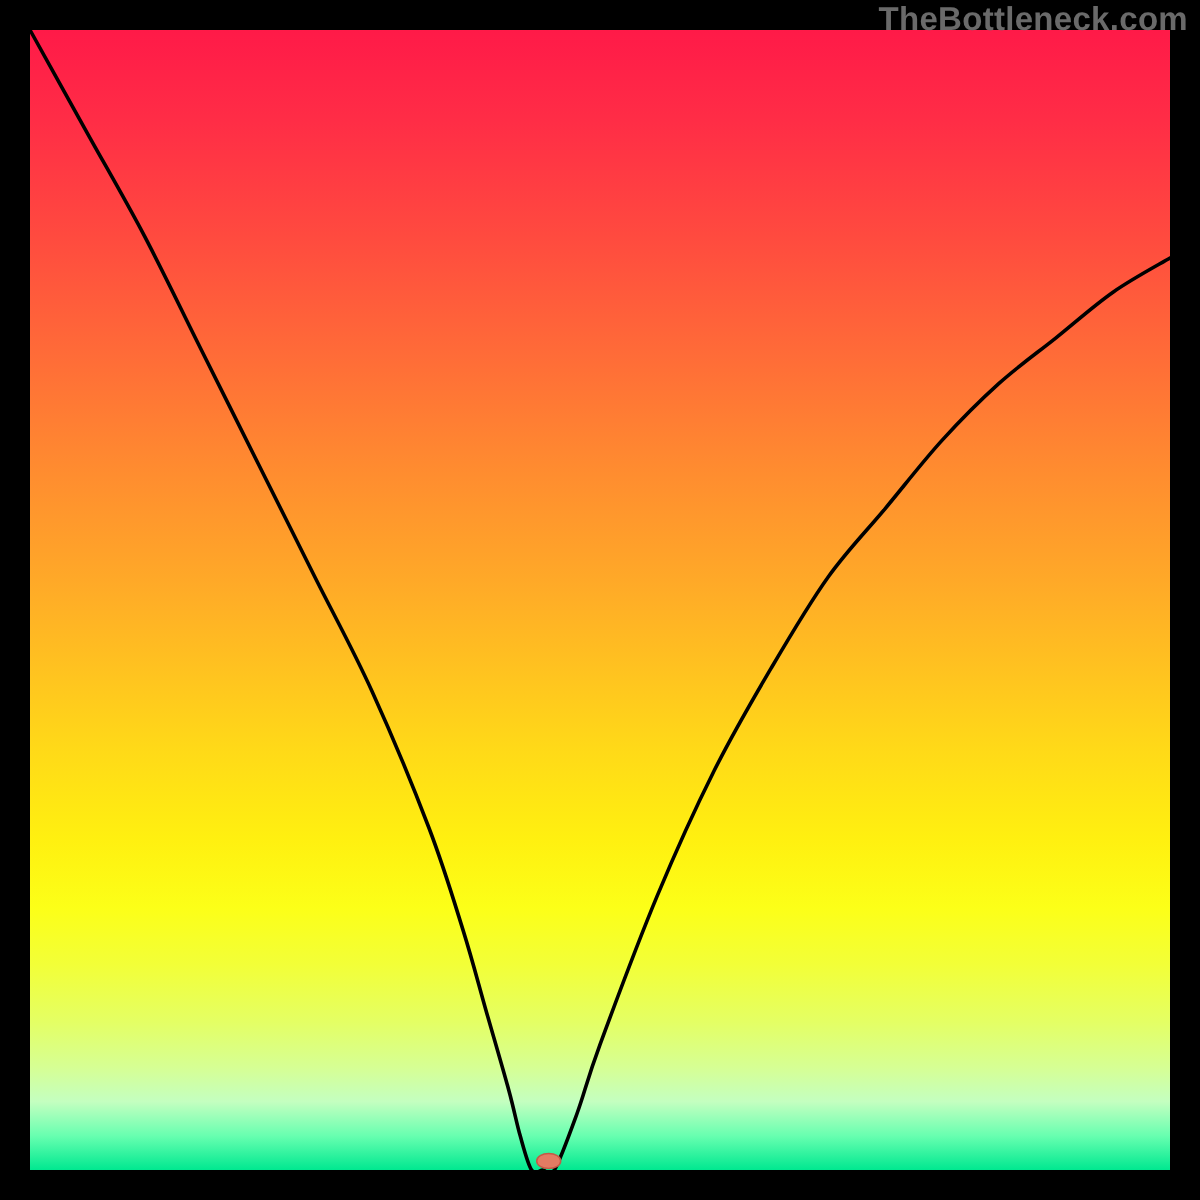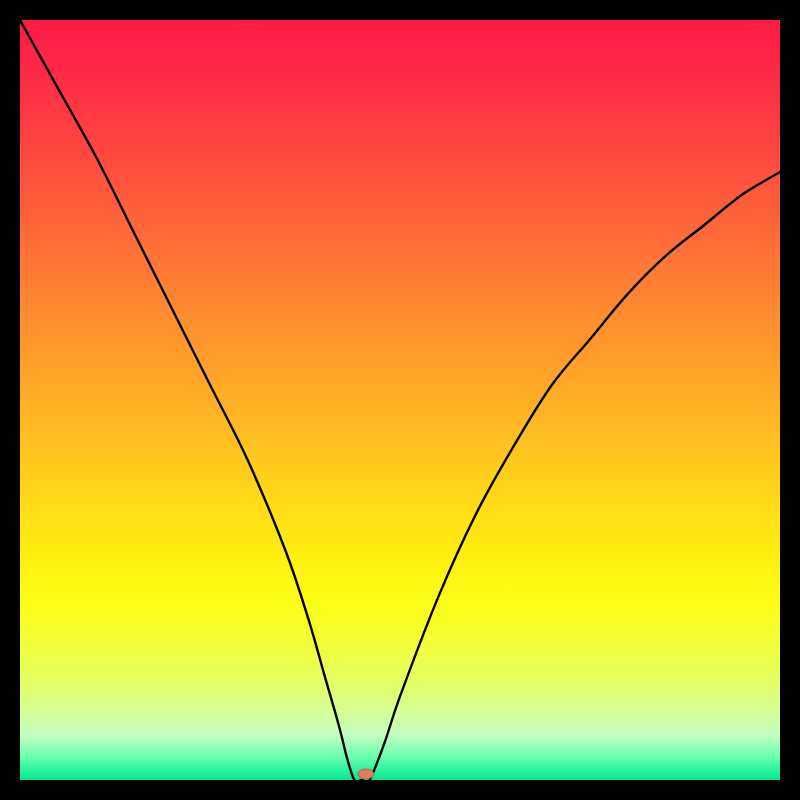--- a/index.html
+++ b/index.html
@@ -69,13 +69,14 @@
 <body>
 
 <div class="frame">
   <div class="plot-area"></div>
 
   <svg class="curve" viewBox="0 0 760 760" preserveAspectRatio="none">
     <path id="curve-path" fill="none" stroke-width="2.4" stroke-linecap="round" stroke-linejoin="round" d="M 0.00 0.00 C 6.33 11.40, 25.33 45.60, 38.00 68.40 C 50.67 91.20, 63.33 112.73, 76.00 136.80 C 88.67 160.87, 101.33 187.47, 114.00 212.80 C 126.67 238.13, 139.33 263.47, 152.00 288.80 C 164.67 314.13, 177.33 339.47, 190.00 364.80 C 202.67 390.13, 215.33 412.93, 228.00 440.80 C 240.67 468.67, 255.87 505.40, 266.00 532.00 C 276.13 558.60, 282.47 580.13, 288.80 600.40 C 295.13 620.67, 298.93 635.87, 304.00 653.60 C 309.07 671.33, 315.40 692.87, 319.20 706.80 C 323.00 720.73, 324.27 728.33, 326.80 737.20 C 329.33 746.07, 331.87 756.20, 334.40 760.00 C 336.93 763.80, 339.47 760.00, 342.00 760.00 C 344.53 760.00, 345.80 766.33, 349.60 760.00 C 353.40 753.67, 359.73 735.93, 364.80 722.00 C 369.87 708.07, 371.13 700.47, 380.00 676.40 C 388.87 652.33, 405.33 608.00, 418.00 577.60 C 430.67 547.20, 443.33 519.33, 456.00 494.00 C 468.67 468.67, 481.33 447.13, 494.00 425.60 C 506.67 404.07, 519.33 382.53, 532.00 364.80 C 544.67 347.07, 557.33 334.40, 570.00 319.20 C 582.67 304.00, 595.33 287.53, 608.00 273.60 C 620.67 259.67, 633.33 247.00, 646.00 235.60 C 658.67 224.20, 671.33 215.33, 684.00 205.20 C 696.67 195.07, 709.33 183.67, 722.00 174.80 C 734.67 165.93, 753.67 155.80, 760.00 152.00" stroke="#000000"></path>
     <ellipse id="marker" cx="345.80" cy="754.00" rx="8" ry="5" fill="#e37b63" stroke="#c45a47" stroke-width="1"></ellipse>
   </svg>
 
+  <div class="watermark">TheBottleneck.com</div>
 </div>
 
 </body></html>

